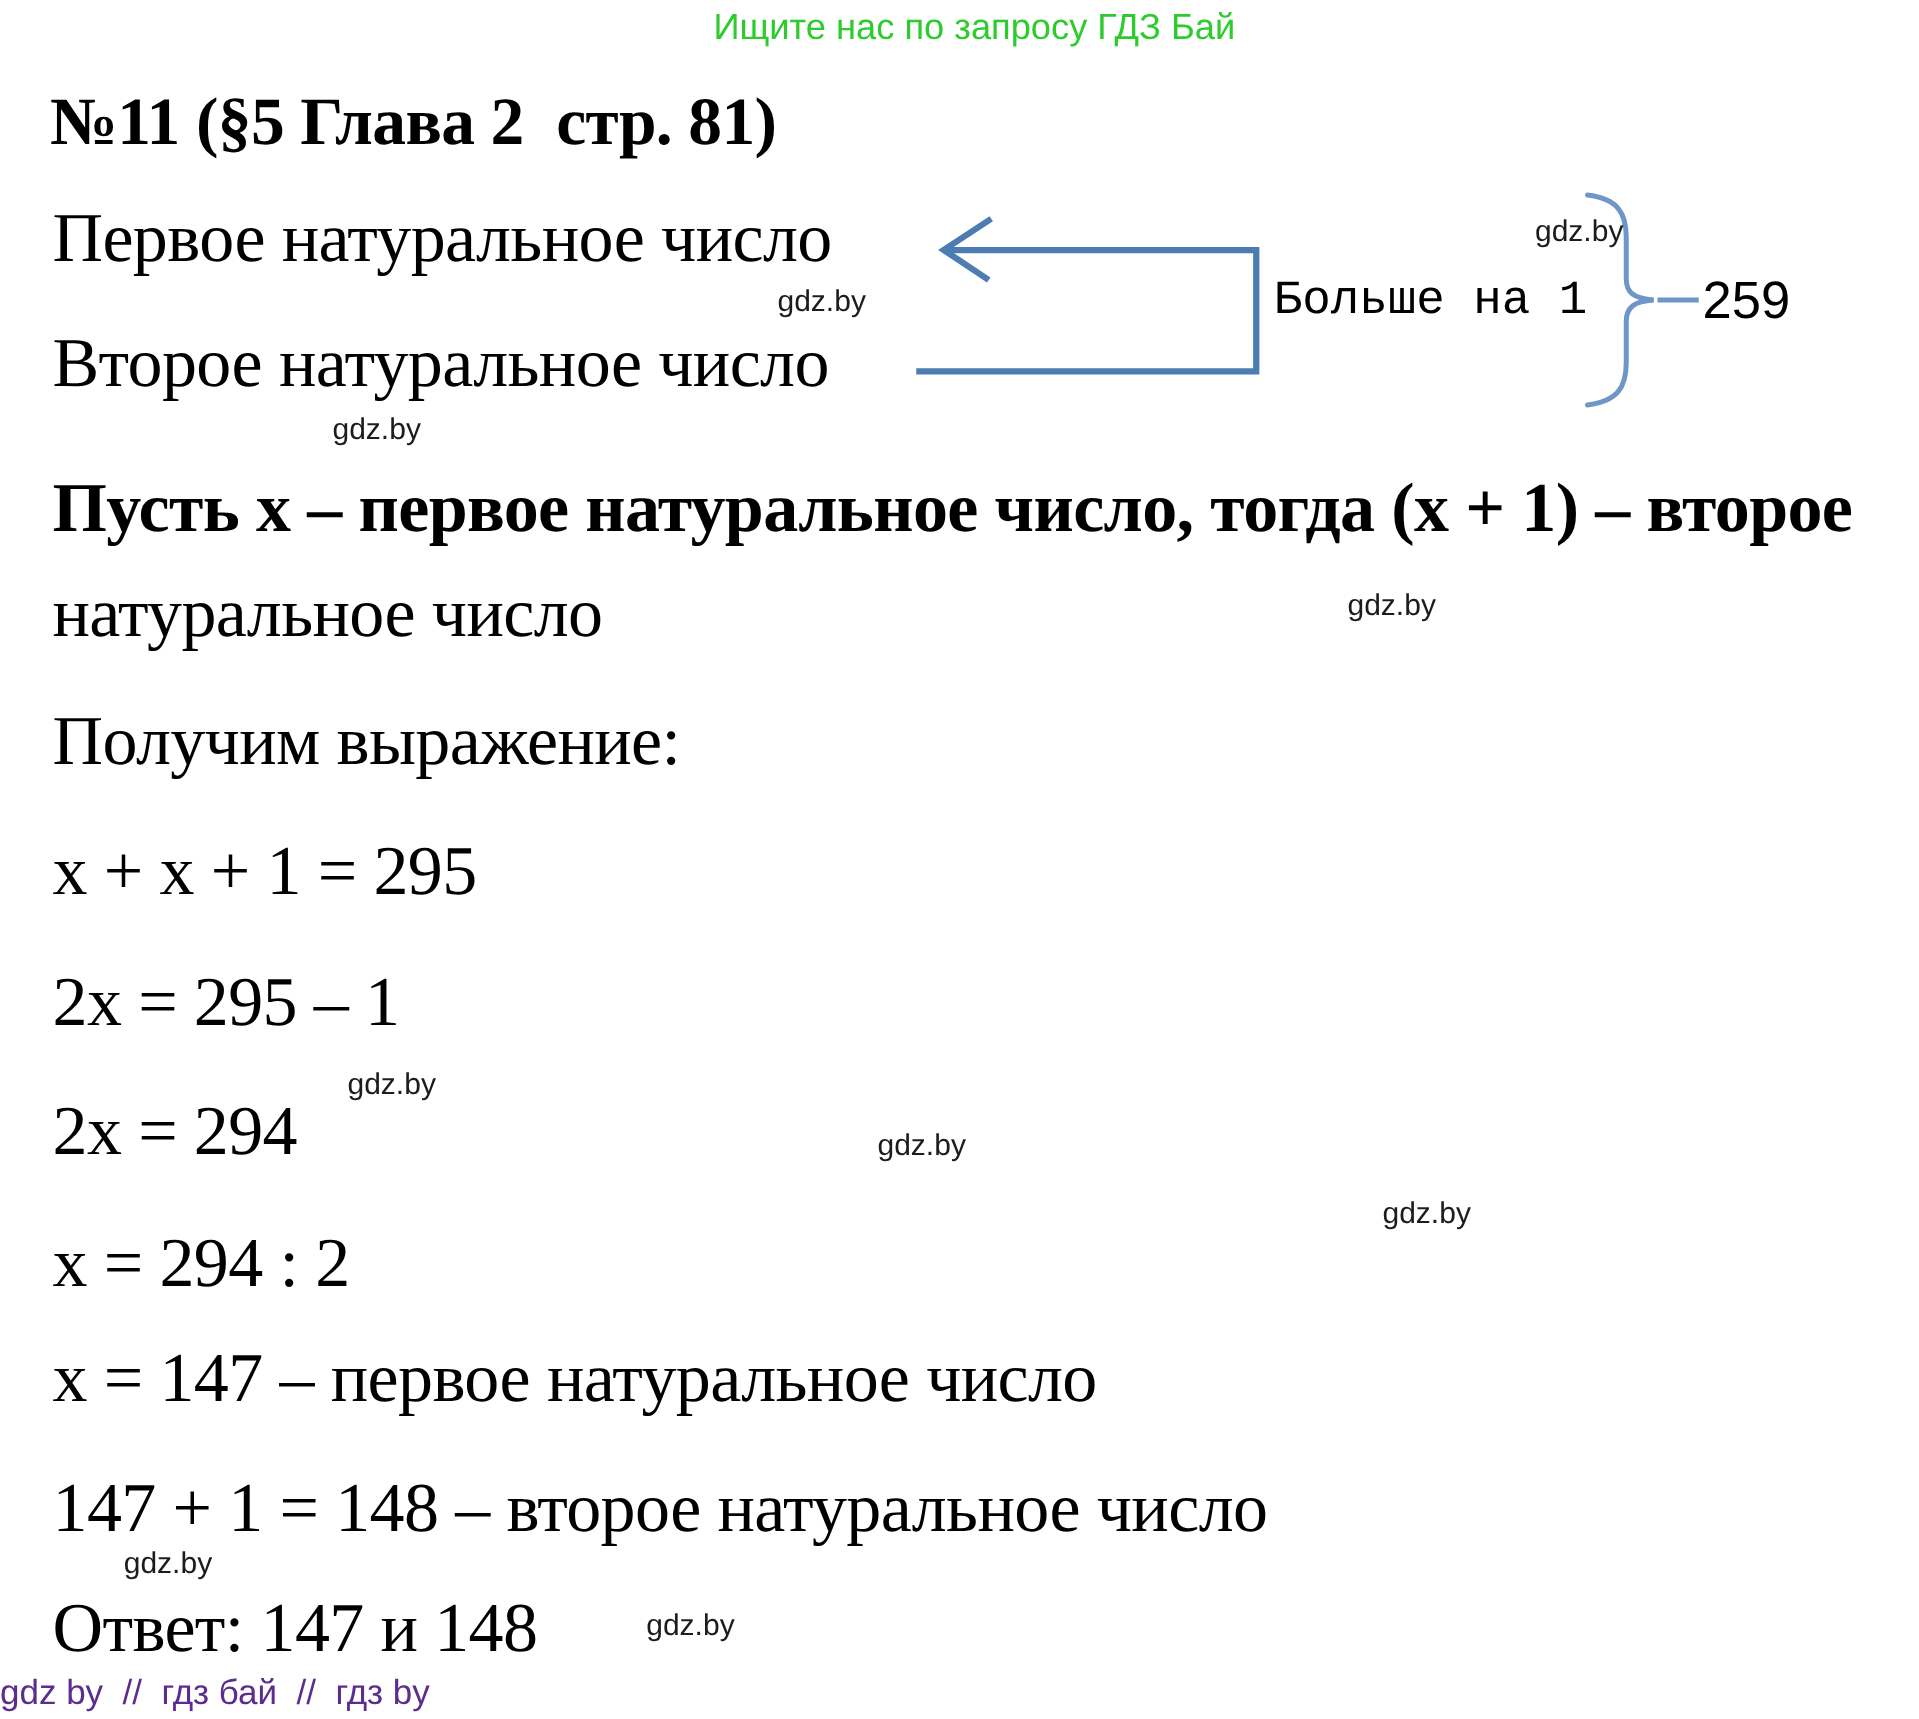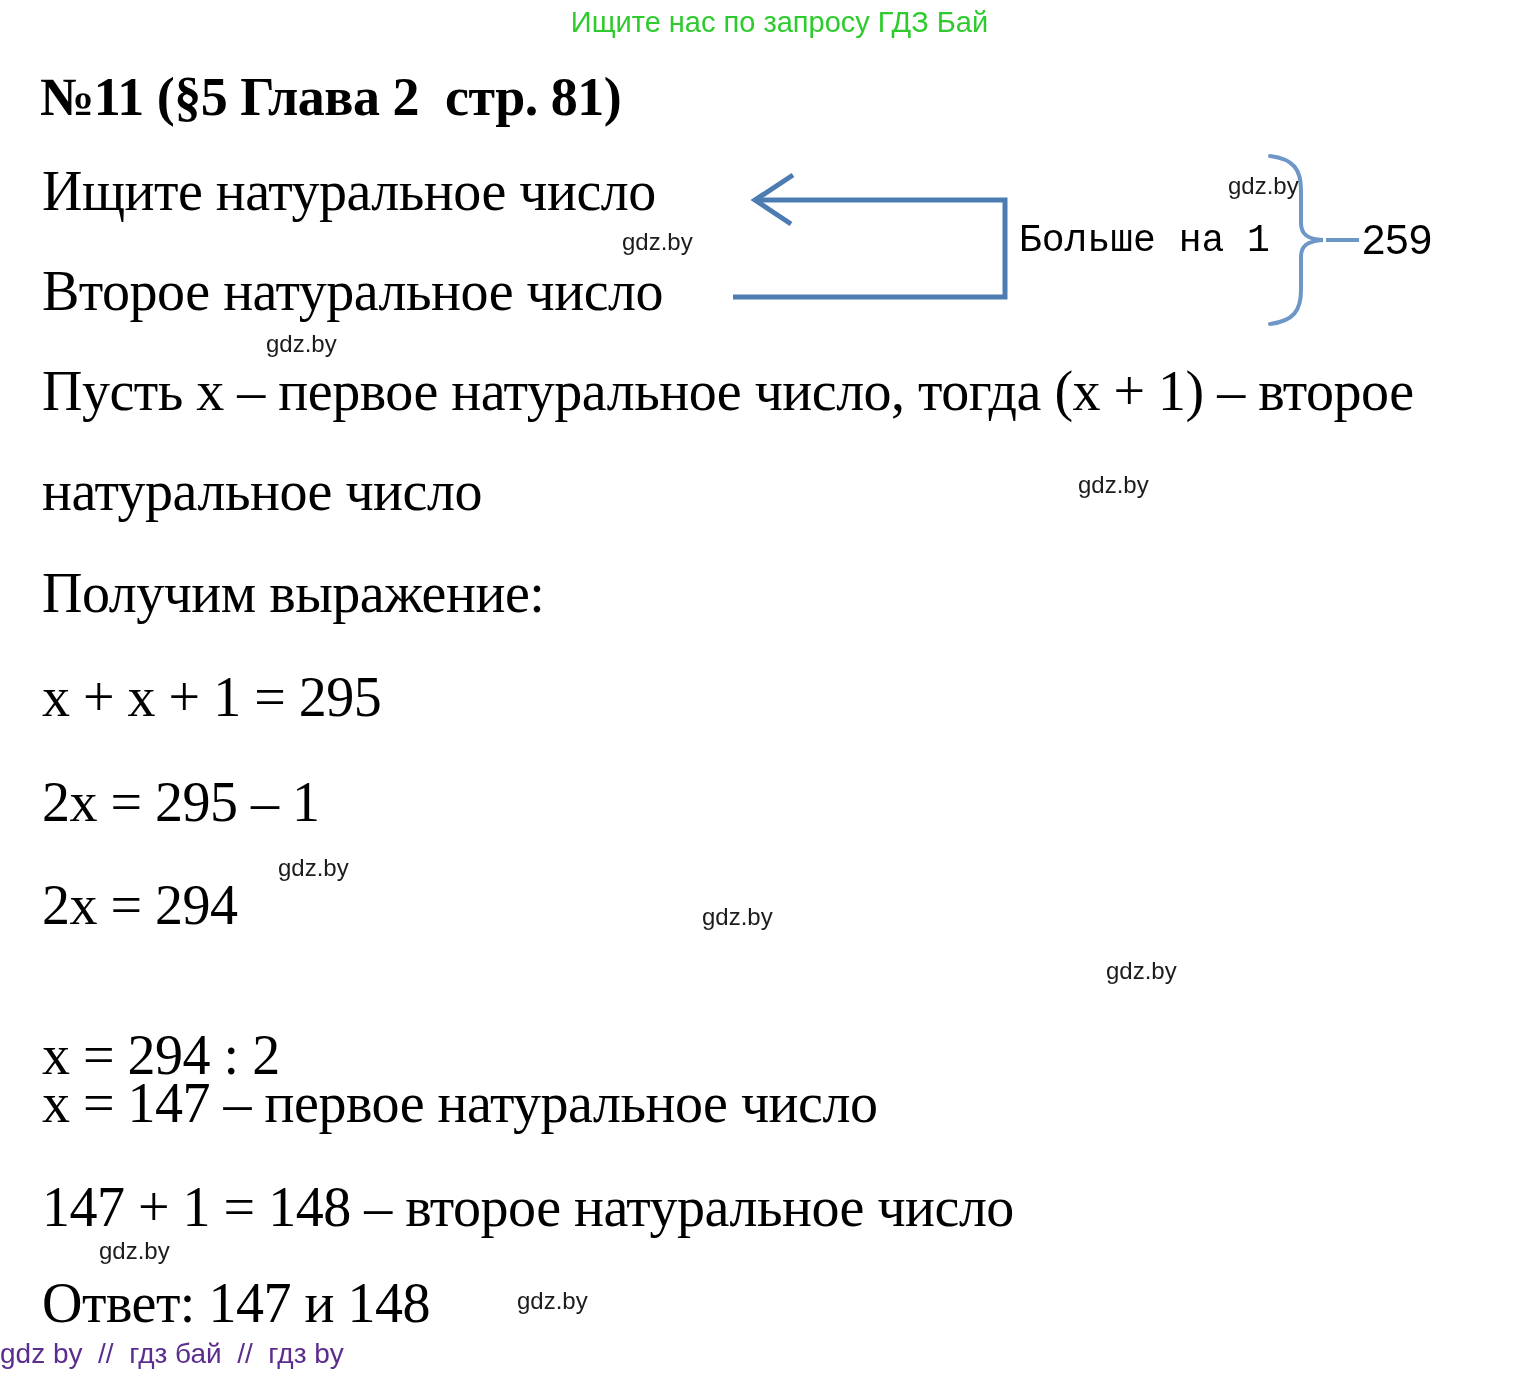--- a/index.html
+++ b/index.html
@@ -24,27 +24,27 @@
     font-weight: bold; font-size: 54px;
     white-space: pre; letter-spacing: -0.5px;
   }
   .line {
     position: absolute; left: 42px;
     font-size: 56px; letter-spacing: -0.5px;
     white-space: pre; line-height: 1.14;
   }
   .t-first  { top: 160px; }
   .t-second { top: 260px; }
-  .sl-0 { top: 360px; }
+  .sl-0 { top: 376px; font-weight: bold; }
   .sl-1 { top: 460px; }
   .sl-2 { top: 562px; }
   .sl-3 { top: 666px; }
   .sl-4 { top: 771px; }
   .sl-5 { top: 862px; margin-top: 12px; }
-  .sl-6 { top: 1024px; }
+  .sl-6 { top: 980px; }
   .sl-7 { top: 1072px; }
   .sl-8 { top: 1176px; }
   .sl-9 { top: 1272px; }
   .wm {
     position: absolute;
     font-family: "Liberation Sans", sans-serif;
     font-size: 24px; color: #1c1c1c;
     letter-spacing: 0px; white-space: pre;
   }
   .wm-1 { left: 622px;  top: 228px; }
@@ -74,21 +74,21 @@
     white-space: pre;
   }
 </style>
 </head>
 <body>
 
 <div class="banner">Ищите нас по запросу ГДЗ Бай</div>
 
 <div class="title">№11 (§5 Глава 2  стр. 81)</div>
 
-<div class="line t-first">Ищите натуральное число</div>
+<div class="line t-first">Первое натуральное число</div>
 <div class="line t-second">Второе натуральное число</div>
 
 <svg class="diagram-svg" width="660" height="200" viewBox="0 0 660 200">
   <path d="M73 35 L35 60 L71 84" fill="none" stroke="#4d7cb2" stroke-width="5" stroke-linejoin="miter"></path>
   <path d="M35 60 L285 60 L285 157 L13 157" fill="none" stroke="#4d7cb2" stroke-width="5" stroke-linejoin="miter"></path>
   <path d="M550 16 C574 19 581 30 581 50 L581 83 C581 94 587 99 603 100 C587 101 581 106 581 117 L581 150 C581 170 574 181 550 184" fill="none" stroke="#6e97c8" stroke-width="4" stroke-linecap="round"></path>
   <path d="M606 100 L639 100" fill="none" stroke="#6e97c8" stroke-width="4"></path>
 </svg>
 
 <div class="rel-label">Больше на 1</div>

